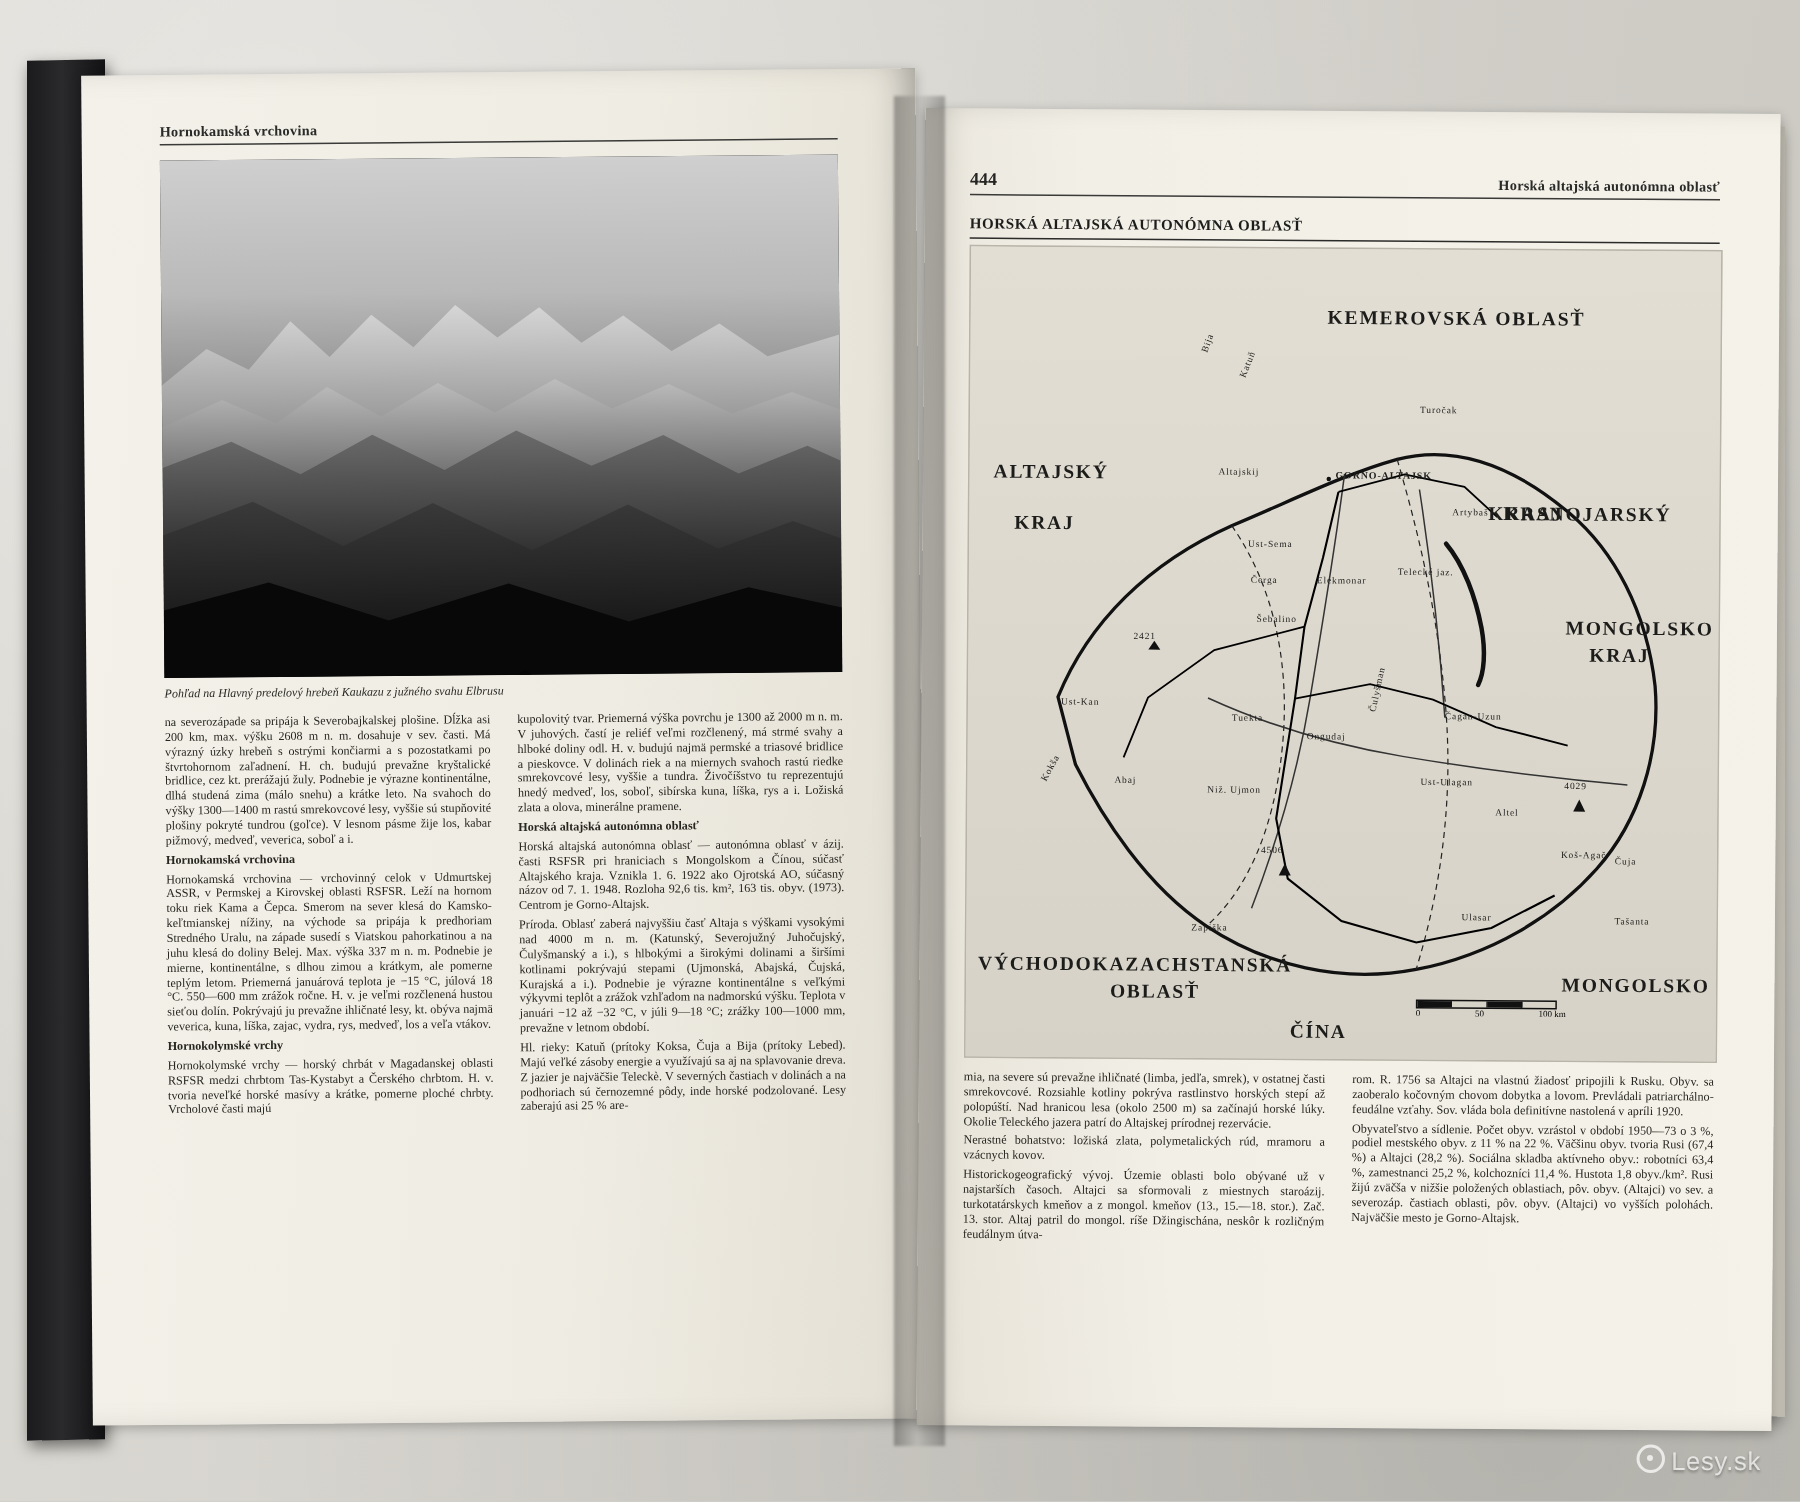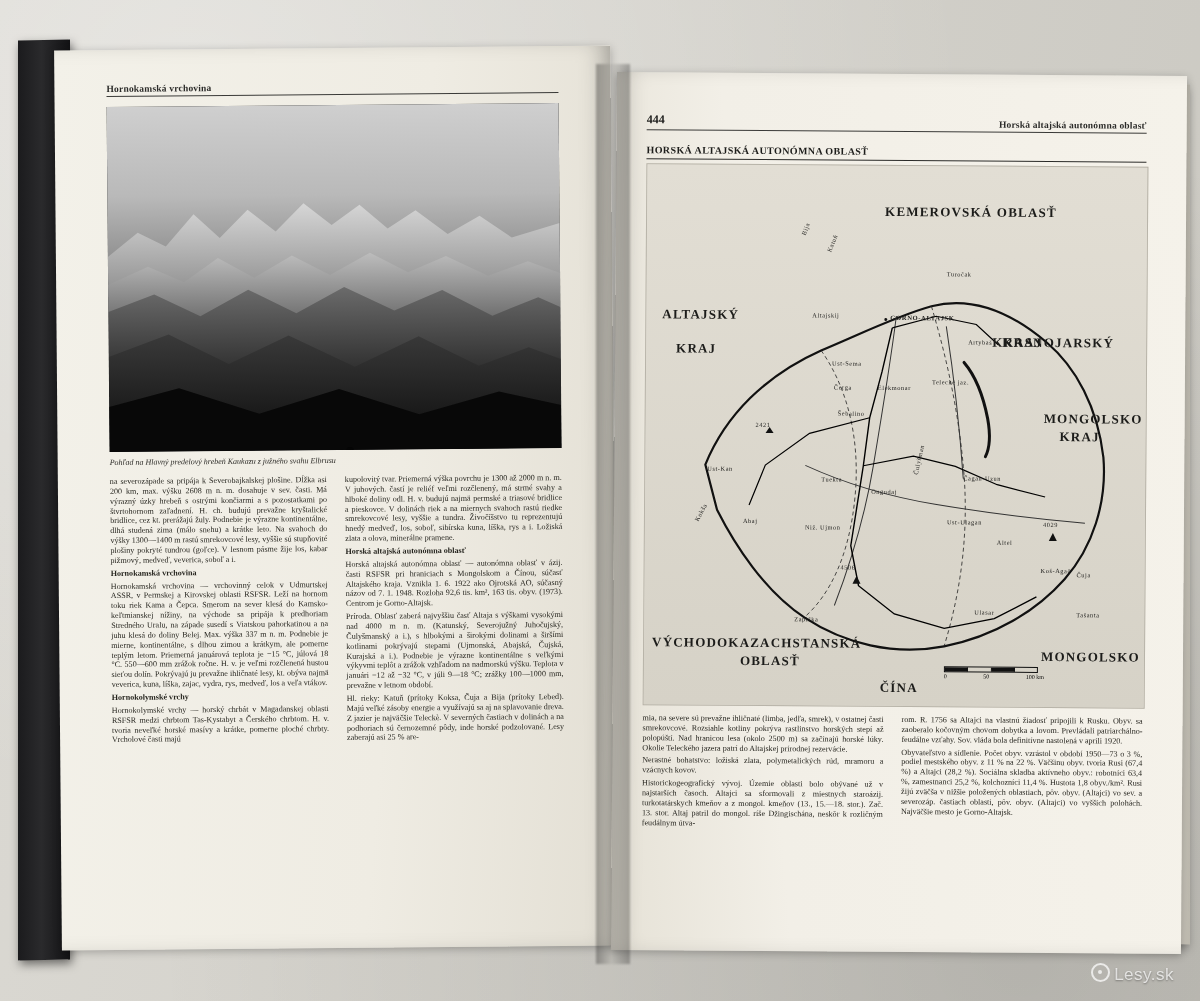--- a/index.html
+++ b/index.html
@@ -214,21 +214,21 @@
           <div class="mlabel big" style="left:238px;top:38px;">KEMEROVSKÁ  OBLASŤ</div>
           <div class="mlabel big" style="left:346px;top:140px;margin-top:28px;">KRASNOJARSKÝ</div>
           <div class="mlabel big" style="left:356px;top:168px;">KRAJ</div>
           <div class="mlabel big" style="left:398px;top:244px;">MONGOLSKO</div>
           <div class="mlabel big" style="left:414px;top:262px;">KRAJ</div>
           <div class="mlabel big" style="left:16px;top:142px;">ALTAJSKÝ</div>
           <div class="mlabel big" style="left:30px;top:176px;">KRAJ</div>
           <div class="mlabel big" style="left:8px;top:470px;">VÝCHODOKAZACHSTANSKÁ</div>
           <div class="mlabel big" style="left:80px;top:488px;margin-left:16px;">OBLASŤ</div>
           <div class="mlabel big" style="left:372px;top:482px;padding-left:25px;">MONGOLSKO</div>
-          <div class="mlabel big" style="left:236px;top:514px;">ČÍNA</div>
+          <div class="mlabel big" style="left:216px;top:514px;">ČÍNA</div>
 
           <div class="mlabel city" style="left:244px;top:148px;">GORNO-ALTAJSK</div>
           <div class="mdot" style="left:238px;top:152px;"></div>
           <div class="mlabel" style="left:166px;top:146px;">Altajskij</div>
           <div class="mlabel" style="left:300px;top:104px;">Turočak</div>
           <div class="mlabel" style="left:322px;top:172px;">Artybaš</div>
           <div class="mlabel" style="left:186px;top:194px;">Ust-Sema</div>
           <div class="mlabel" style="left:188px;top:218px;">Čerga</div>
           <div class="mlabel" style="left:232px;top:218px;">Elekmonar</div>
           <div class="mlabel" style="left:192px;top:244px;">Šebalino</div>

